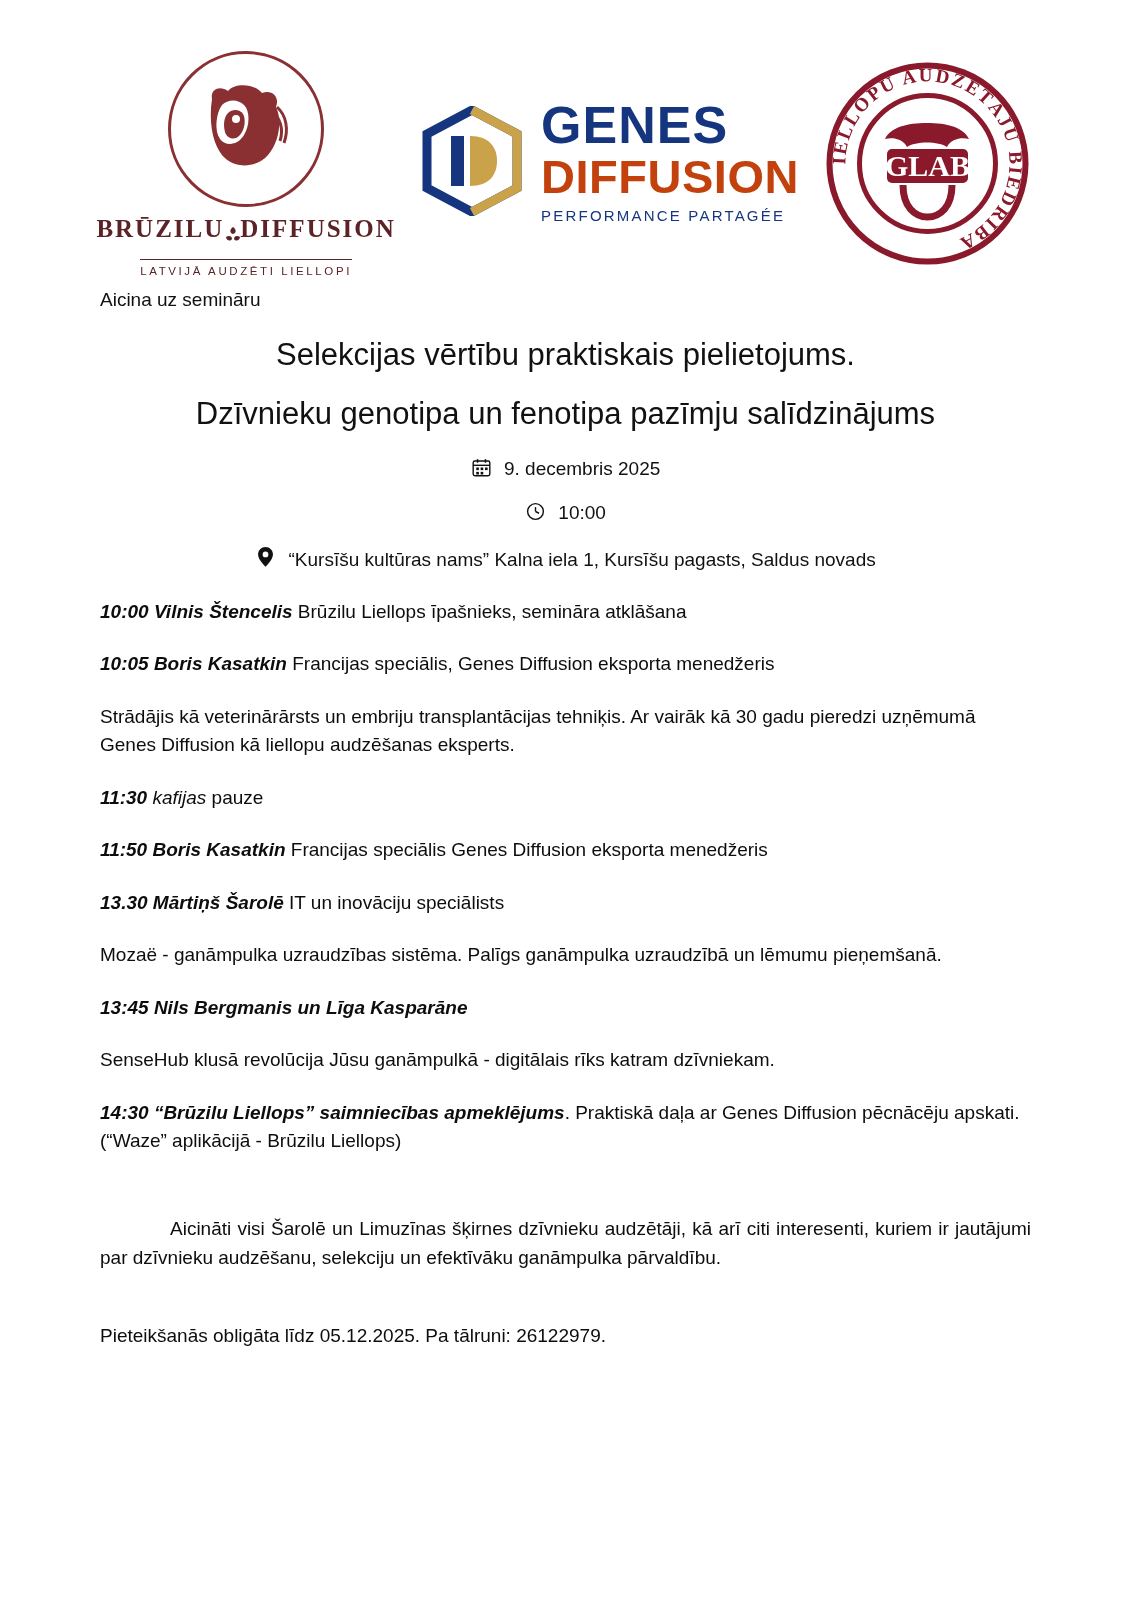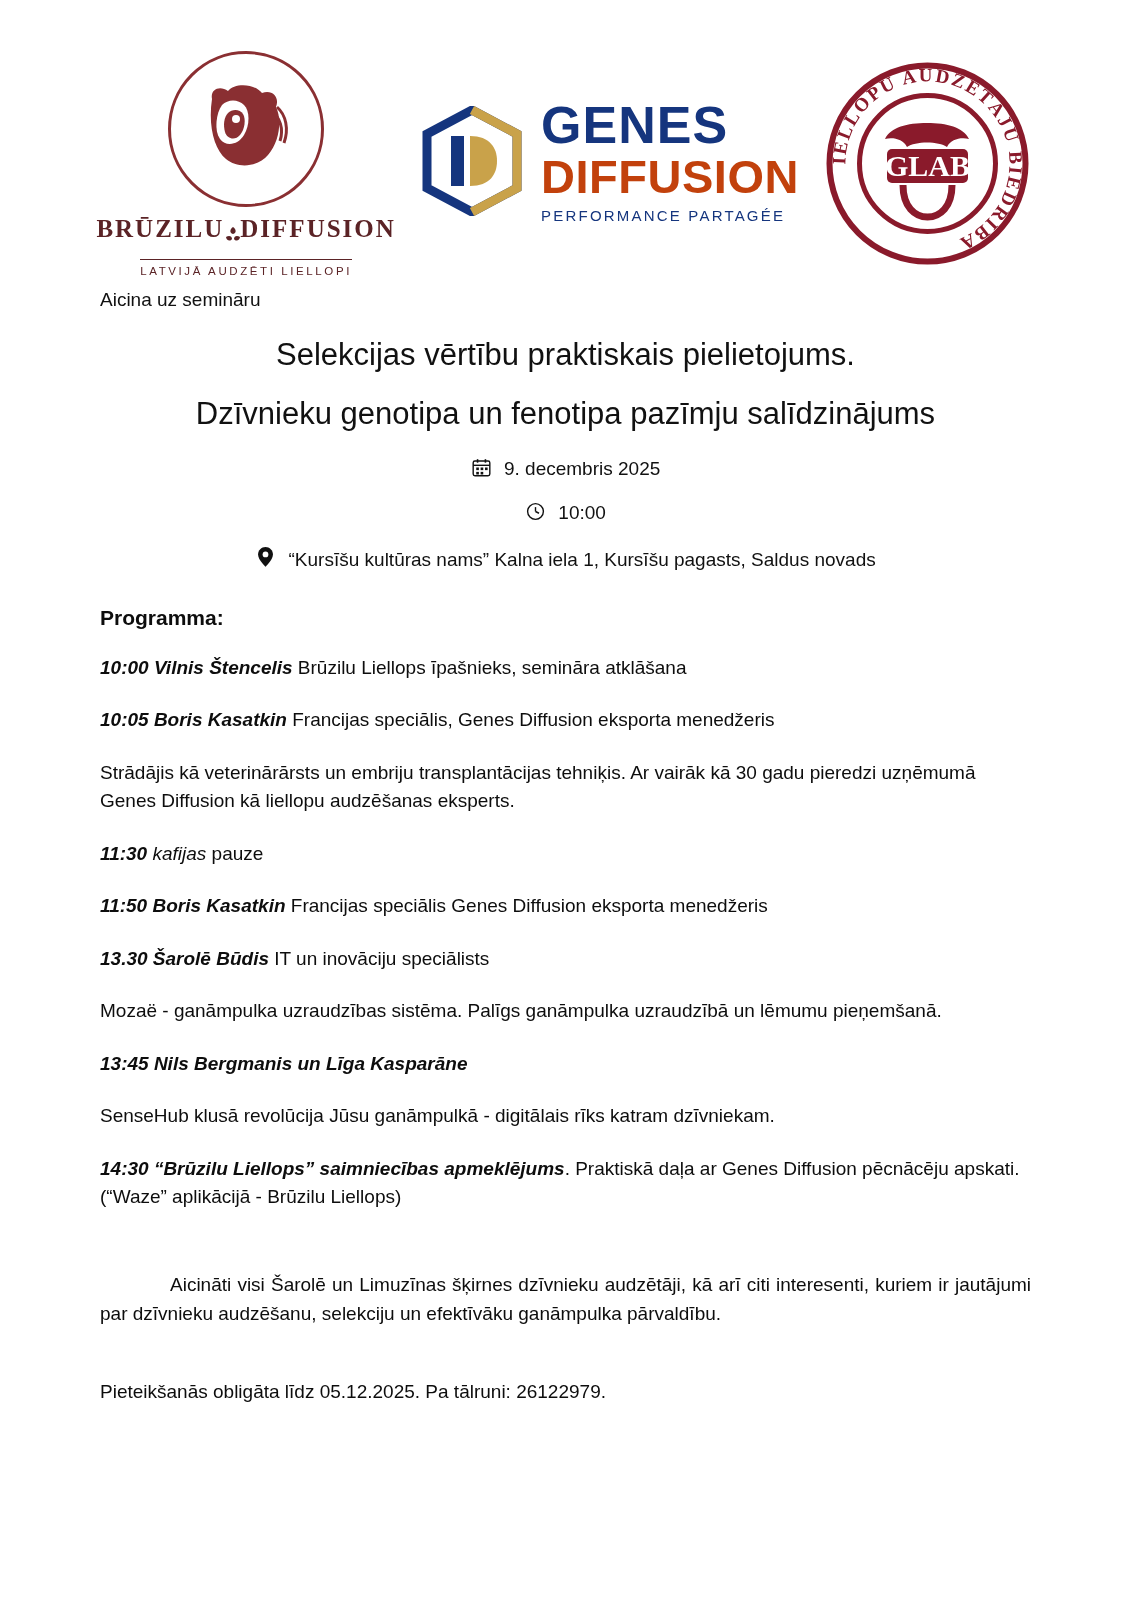--- a/index.html
+++ b/index.html
@@ -278,21 +278,20 @@
   <div class="meta">
     <span class="ico">
       <svg width="21" height="24" viewBox="0 0 24 26" aria-hidden="true">
         <path d="M12 1.5 C7.3 1.5 3.5 5.3 3.5 10 C3.5 16 12 24 12 24 C12 24 20.5 16 20.5 10 C20.5 5.3 16.7 1.5 12 1.5 Z" fill="#111"></path>
         <circle cx="12" cy="10" r="3.3" fill="#ffffff"></circle>
       </svg>
     </span>
     <span>“Kursīšu kultūras nams” Kalna iela 1, Kursīšu pagasts, Saldus novads</span>
   </div>
 
-  <div class="section-head">Programma:</div>
 
   <p class="item">
     <span class="b-i">10:00</span>
     <span class="b-i">Vilnis Štencelis</span>
     <span>Brūzilu Liellops īpašnieks,  semināra atklāšana</span>
   </p>
 
   <p class="item">
     <span class="b-i">10:05</span>
     <span class="b-i">Boris Kasatkin</span>
@@ -308,21 +307,21 @@
   </p>
 
   <p class="item">
     <span class="b-i">11:50</span>
     <span class="b-i">Boris Kasatkin</span>
     <span>Francijas speciālis Genes Diffusion eksporta menedžeris</span>
   </p>
 
   <p class="item">
     <span class="b-i">13.30</span>
-    <span class="b-i">Šarolē Būdis</span>
+    <span class="b-i">Mārtiņš Šarolē</span>
     <span>IT un inovāciju speciālists</span>
   </p>
 
   <p class="item"> Mozaë - ganāmpulka uzraudzības sistēma. Palīgs ganāmpulka uzraudzībā un lēmumu pieņemšanā.</p>
 
   <p class="item">
     <span class="b-i">13:45</span>
     <span class="b-i">Nils Bergmanis un Līga Kasparāne</span>
   </p>
 

